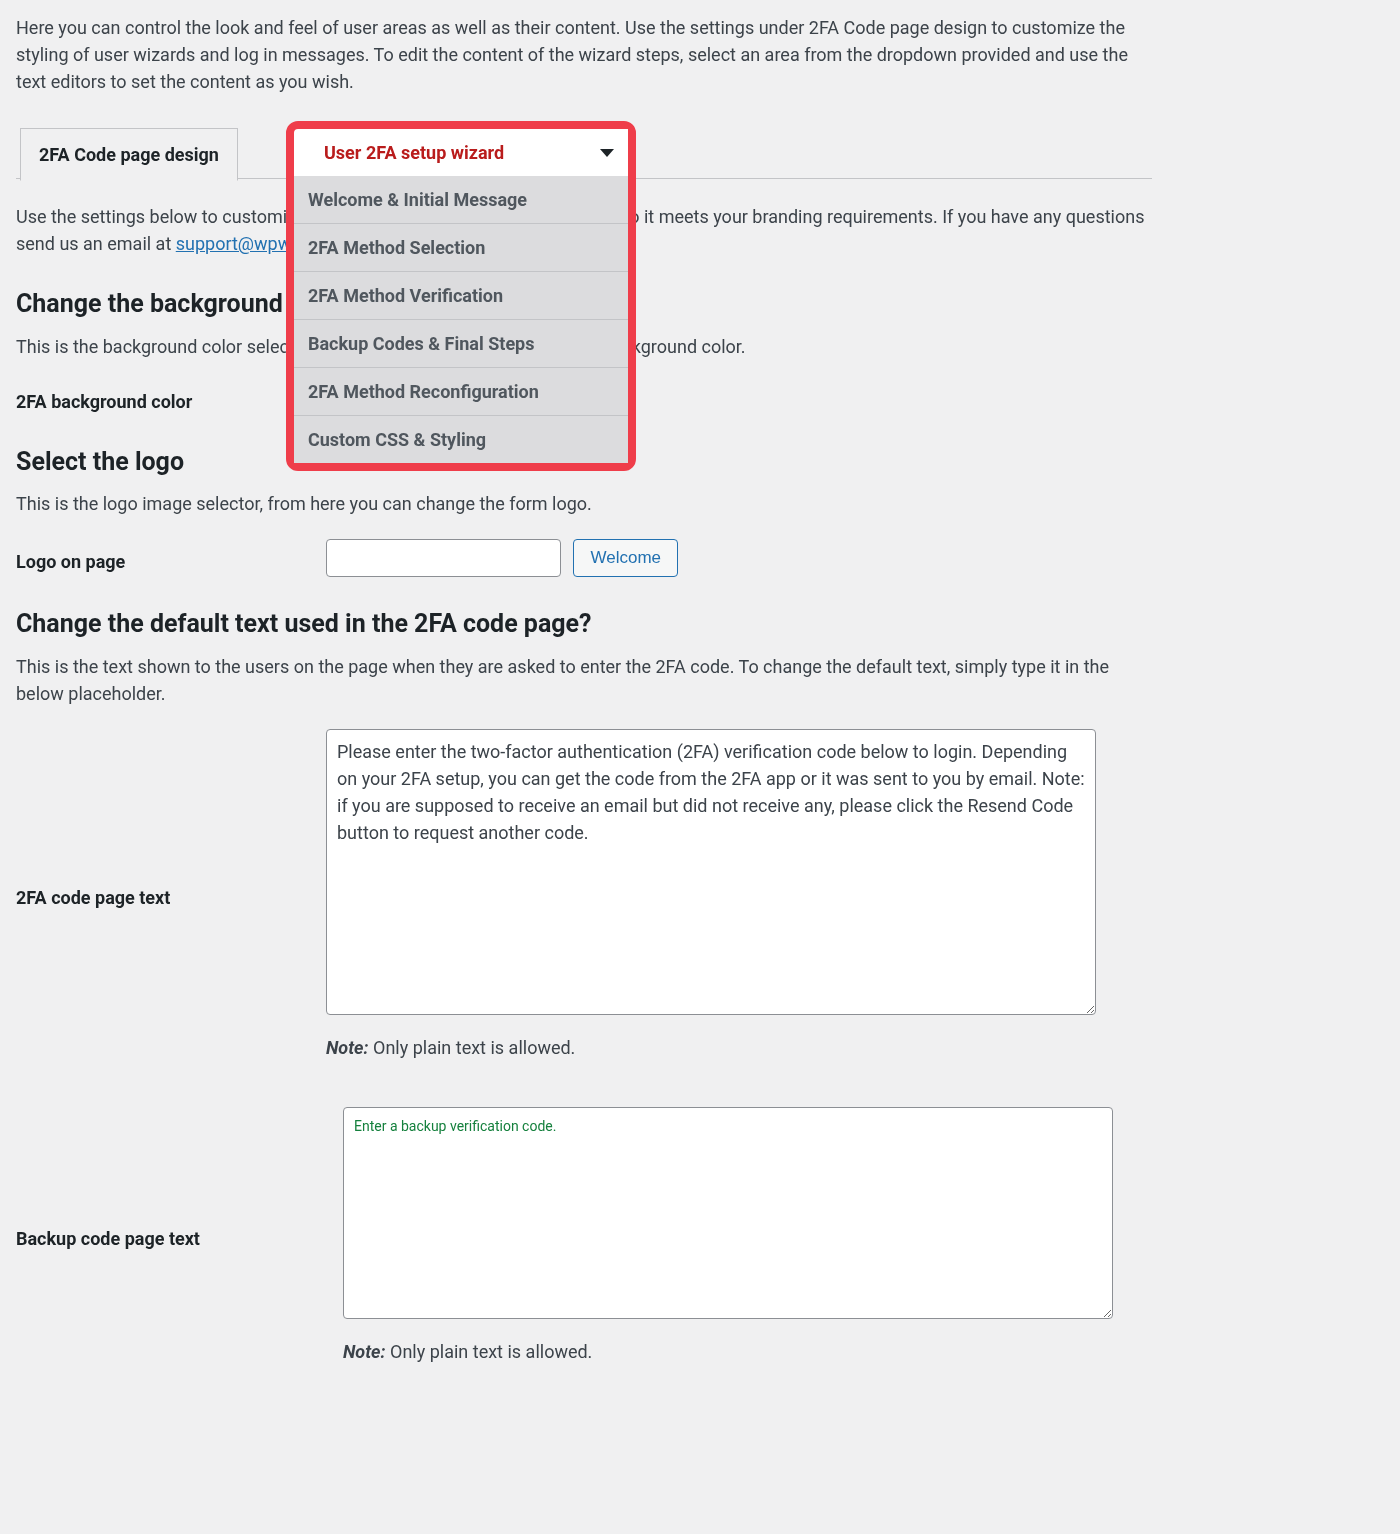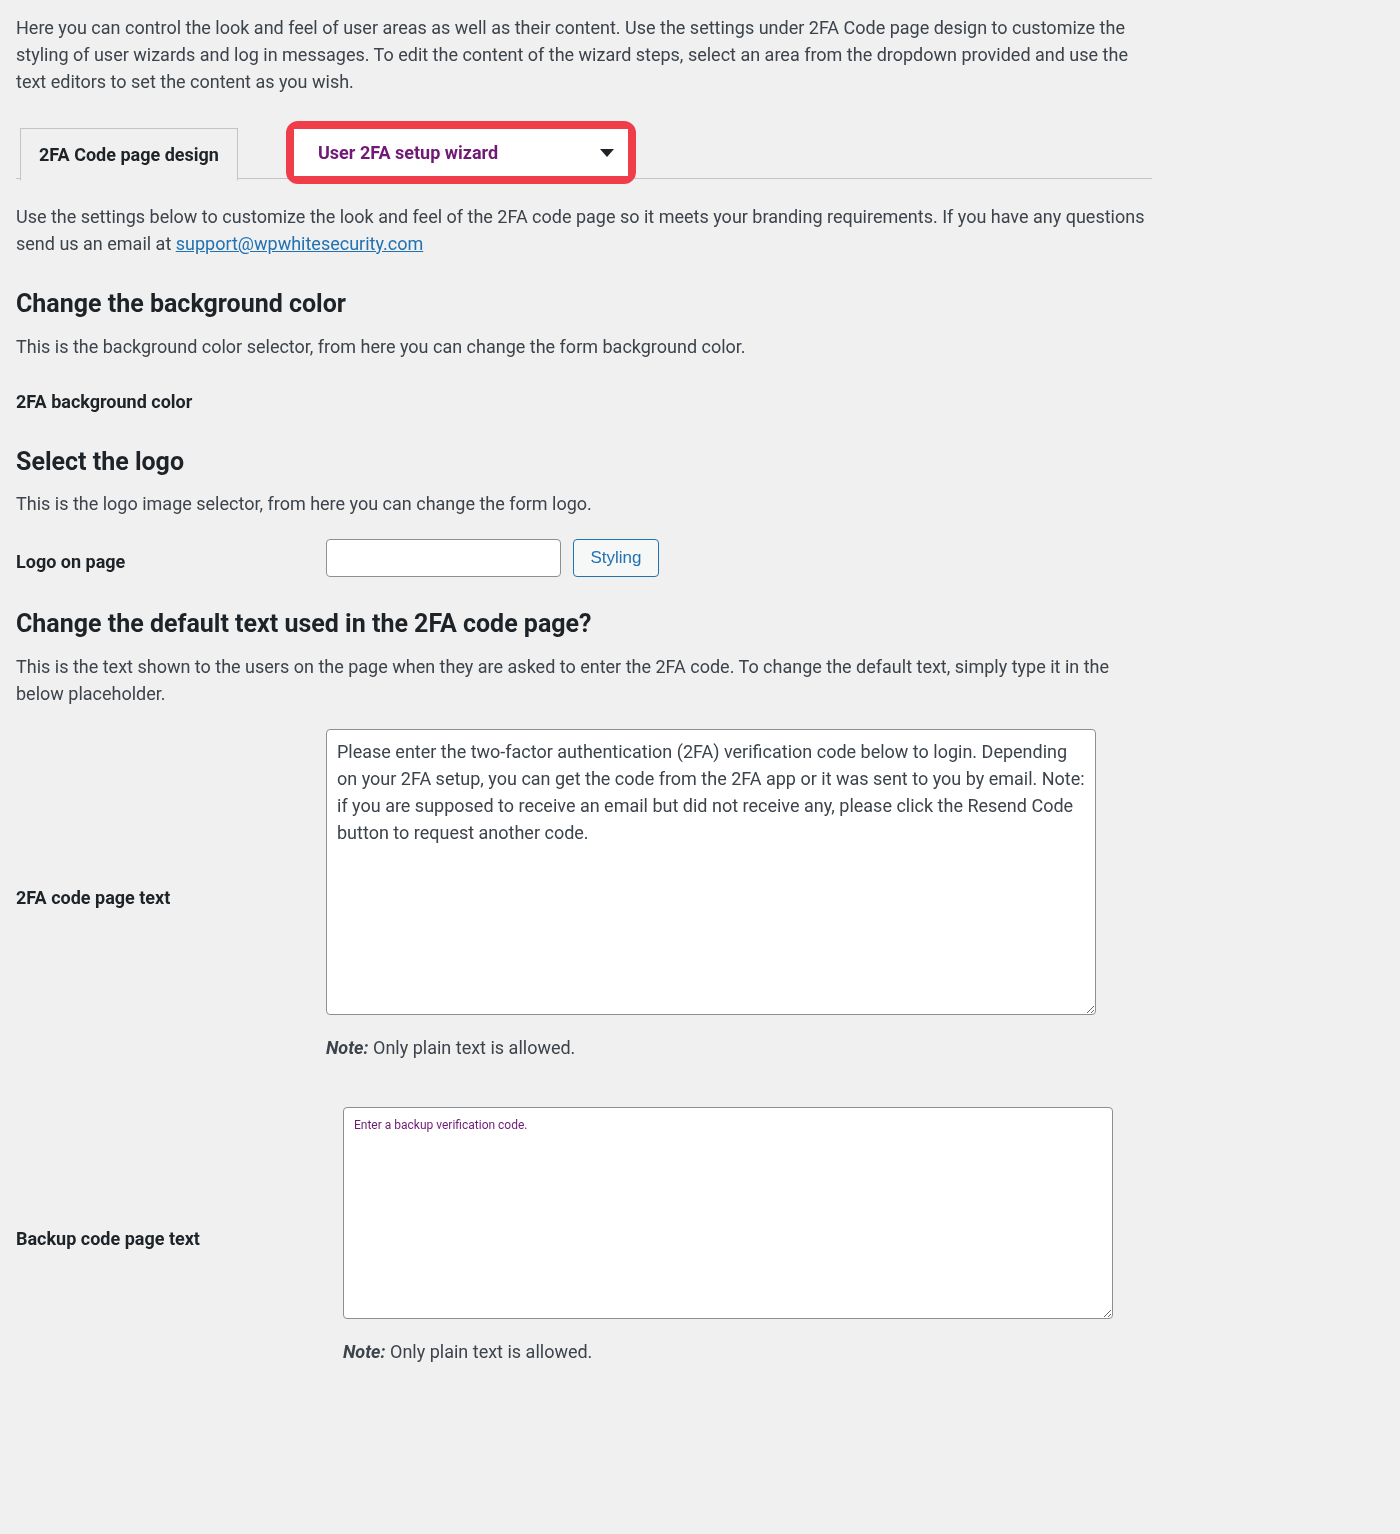--- a/index.html
+++ b/index.html
@@ -56,27 +56,28 @@
     top: -6px;
     left: 270px;
     width: 350px;
     border: 8px solid #ef3d4a;
     border-radius: 12px;
     background: #fff;
     box-sizing: border-box;
     z-index: 50;
   }
   .dropdown-head {
-    padding: 10px 24px;
-    font-weight: 700;
-    color: #701a75;
+    padding: 10px 14px;
+    font-weight: 700;
+    color: #b91c1c;
     position: relative;
     cursor: pointer;
     background:#fff;
     font-size:18px;
+    margin-left:16px;
   }
   .caret {
     position: absolute;
     right: 14px;
     top: 50%;
     transform: translateY(-50%);
     width: 0; height: 0;
     border-left: 7px solid transparent;
     border-right: 7px solid transparent;
     border-top: 8px solid #1d2327;
@@ -157,26 +158,26 @@
     font-family: inherit;
     color:#3c434a;
     line-height:1.5;
   }
   textarea.medium {
     width: 770px;
     height: 212px;
     border: 1px solid #8c8f94;
     border-radius: 4px;
     background: #fff;
-    font-size: 12px;
+    font-size: 14px;
     padding: 8px 10px;
     box-sizing: border-box;
     resize: both;
     font-family: inherit;
-    color:#701a75;
+    color:#15803d;
     line-height:1.5;
   }
   .note {
     margin-top: 12px;
     color: #3c434a;
     font-size: 18px;
   }
   .note strong { font-style: italic; font-weight:700; }
 </style>
 </head>
@@ -186,20 +187,28 @@
 
   <p class="intro">Here you can control the look and feel of user areas as well as their content. Use the settings under 2FA Code page design to customize the styling of user wizards and log in messages. To edit the content of the wizard steps, select an area from the dropdown provided and use the text editors to set the content as you wish.</p>
 
   <div class="tabs-wrapper">
     <span class="tab active">2FA Code page design</span>
 
     <div class="dropdown-box">
       <div class="dropdown-head">
         <span>User 2FA setup wizard</span>
         <span class="caret"></span>
+      </div>
+      <div class="dropdown-list">
+        <div class="dropdown-item">Welcome &amp; Initial Message</div>
+        <div class="dropdown-item">2FA Method Selection</div>
+        <div class="dropdown-item">2FA Method Verification</div>
+        <div class="dropdown-item">Backup Codes &amp; Final Steps</div>
+        <div class="dropdown-item">2FA Method Reconfiguration</div>
+        <div class="dropdown-item">Custom CSS &amp; Styling</div>
       </div>
     </div>
   </div>
 
   <p class="section-desc">
     <span>Use the settings below to customize the look and feel of the 2FA code page so it meets your branding requirements. If you have any questions send us an email at </span><a class="link">support@wpwhitesecurity.com</a>
   </p>
 
   <h2 class="sec">Change the background color</h2>
   <p class="section-desc" style="margin-top:8px;">This is the background color selector, from here you can change the form background color.</p>
@@ -207,21 +216,21 @@
     <div class="form-label">2FA background color</div>
     <div class="form-field"></div>
   </div>
 
   <h2 class="sec">Select the logo</h2>
   <p class="section-desc" style="margin-top:8px;">This is the logo image selector, from here you can change the form logo.</p>
   <div class="form-row">
     <div class="form-label">Logo on page</div>
     <div class="form-field">
       <input type="text" class="short" value="" style="">
-      <button class="select-btn">Styling</button>
+      <button class="select-btn">Welcome</button>
     </div>
   </div>
 
   <h2 class="sec">Change the default text used in the 2FA code page?</h2>
   <p class="section-desc" style="margin-top:8px;">This is the text shown to the users on the page when they are asked to enter the 2FA code. To change the default text, simply type it in the below placeholder.</p>
   <div class="form-row">
     <div class="form-label">2FA code page text</div>
     <div class="form-field">
       <textarea class="big" style="">Please enter the two-factor authentication (2FA) verification code below to login. Depending on your 2FA setup, you can get the code from the 2FA app or it was sent to you by email. Note: if you are supposed to receive an email but did not receive any, please click the Resend Code button to request another code.</textarea>
       <div class="note">

